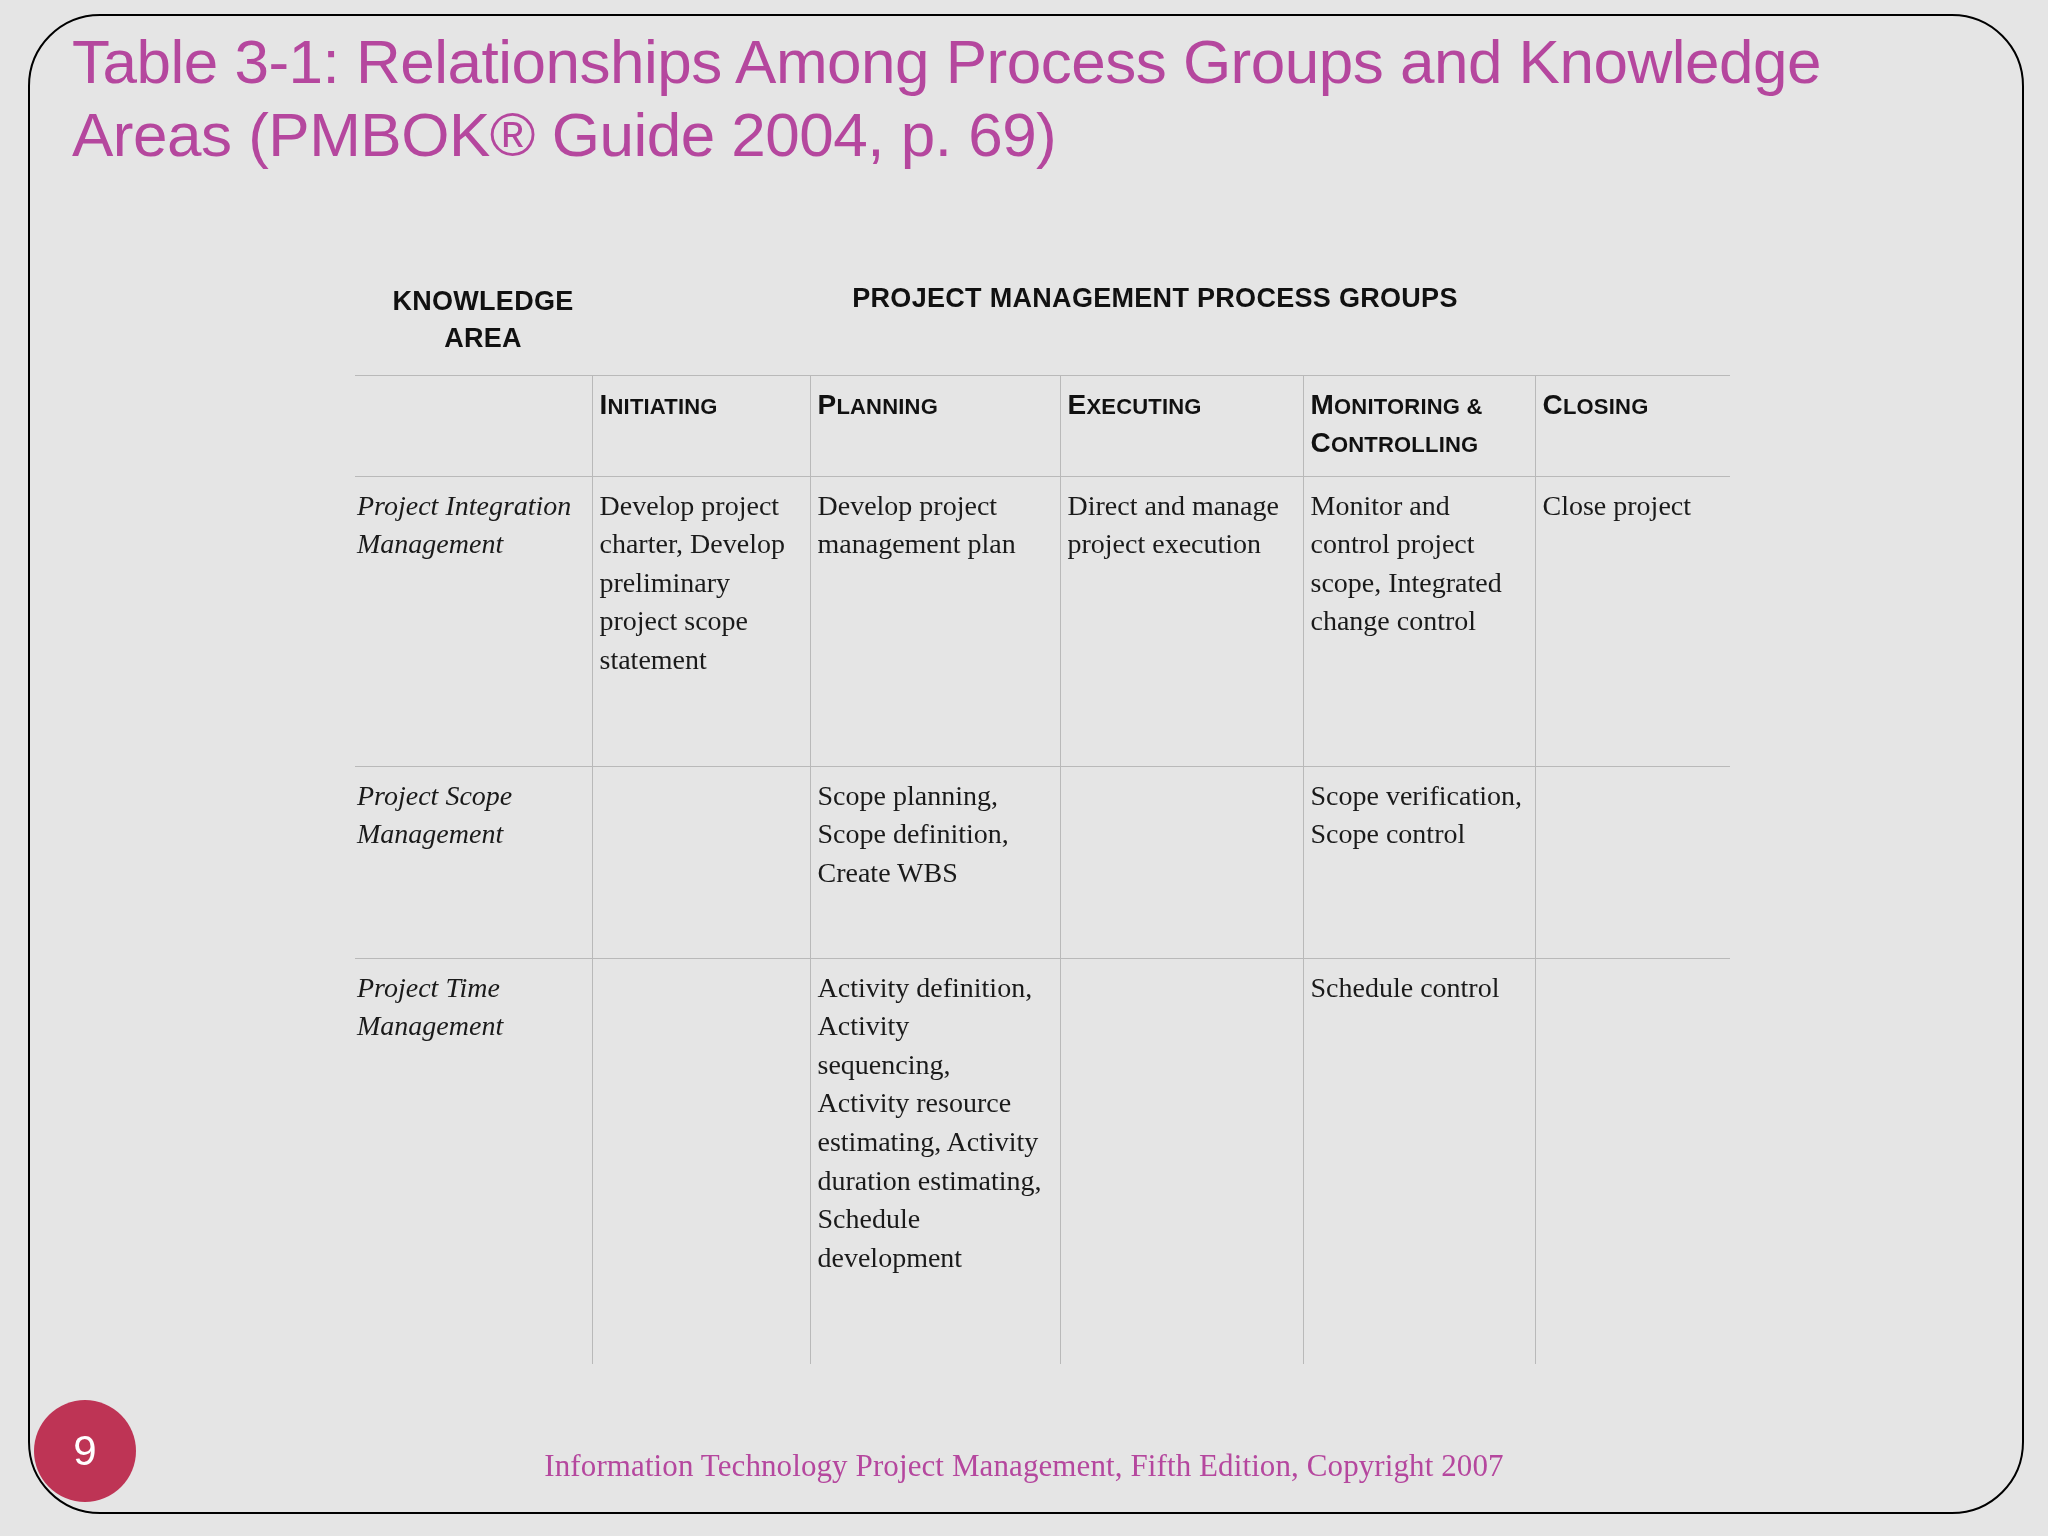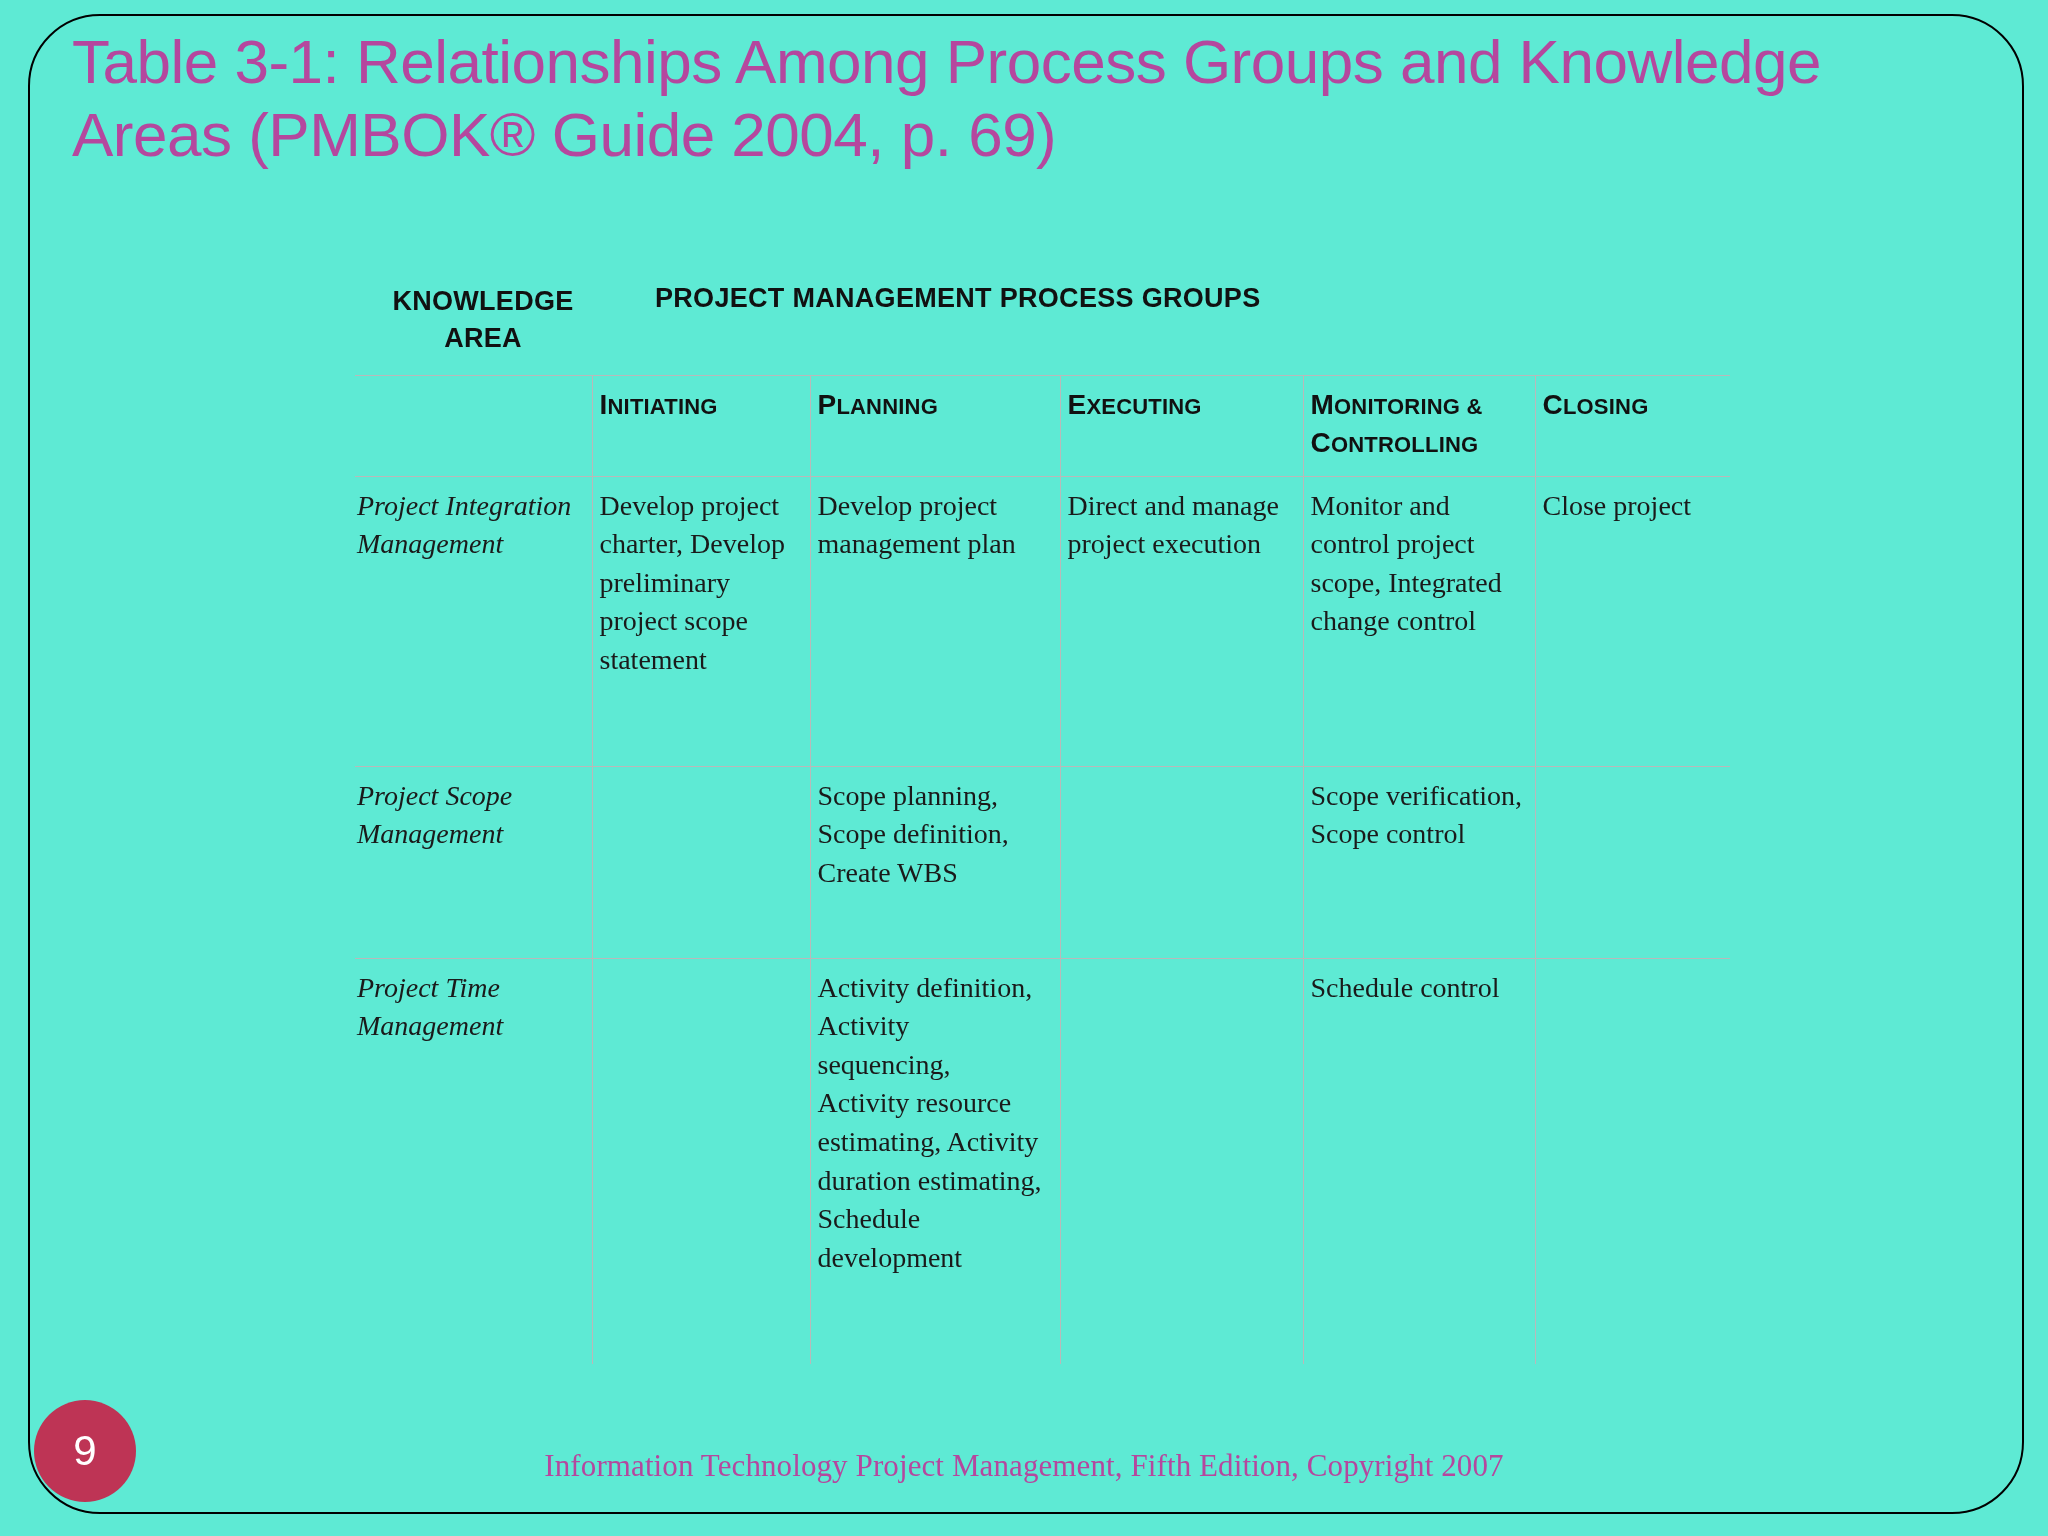--- a/index.html
+++ b/index.html
@@ -11,21 +11,21 @@
     width: 2048px;
     height: 1536px;
     font-family: "Liberation Sans", sans-serif;
     overflow: hidden;
   }
 
   .slide {
     position: relative;
     width: 2048px;
     height: 1536px;
-    background: #5eead4;
+    background: #e5e5e5;
     box-sizing: border-box;
   }
 
   
   .slide-frame {
     position: absolute;
     left: 28px;
     top: 14px;
     width: 1996px;
     height: 1500px;
@@ -74,20 +74,21 @@
     font-weight: bold;
     color: #111111;
     line-height: 1.38;
     letter-spacing: 0.3px;
   }
   .pm-groups-head {
     position: absolute;
     left: 300px;
     top: 0px;
     width: 1000px;
+    text-align: center;
     font-family: "Liberation Sans", sans-serif;
     font-size: 27px;
     font-weight: bold;
     color: #111111;
     letter-spacing: 0.3px;
   }
 
   table.pmtable {
     border-collapse: collapse;
     width: 1375px;

